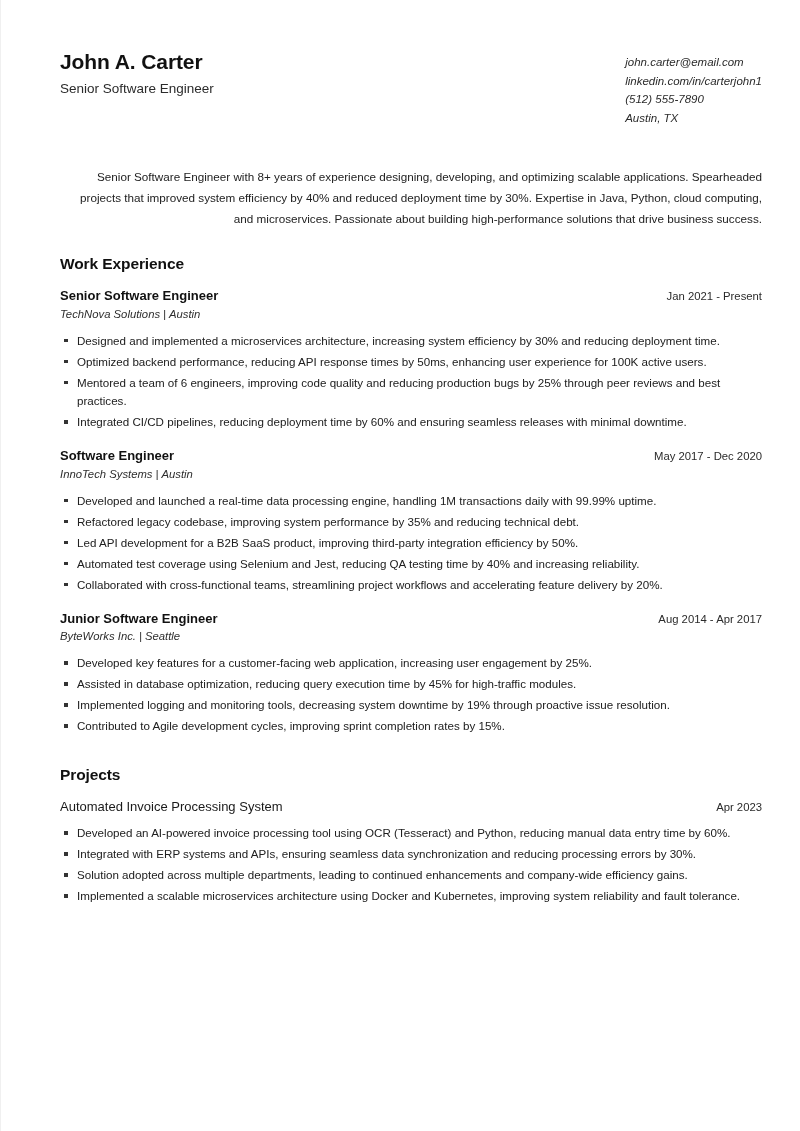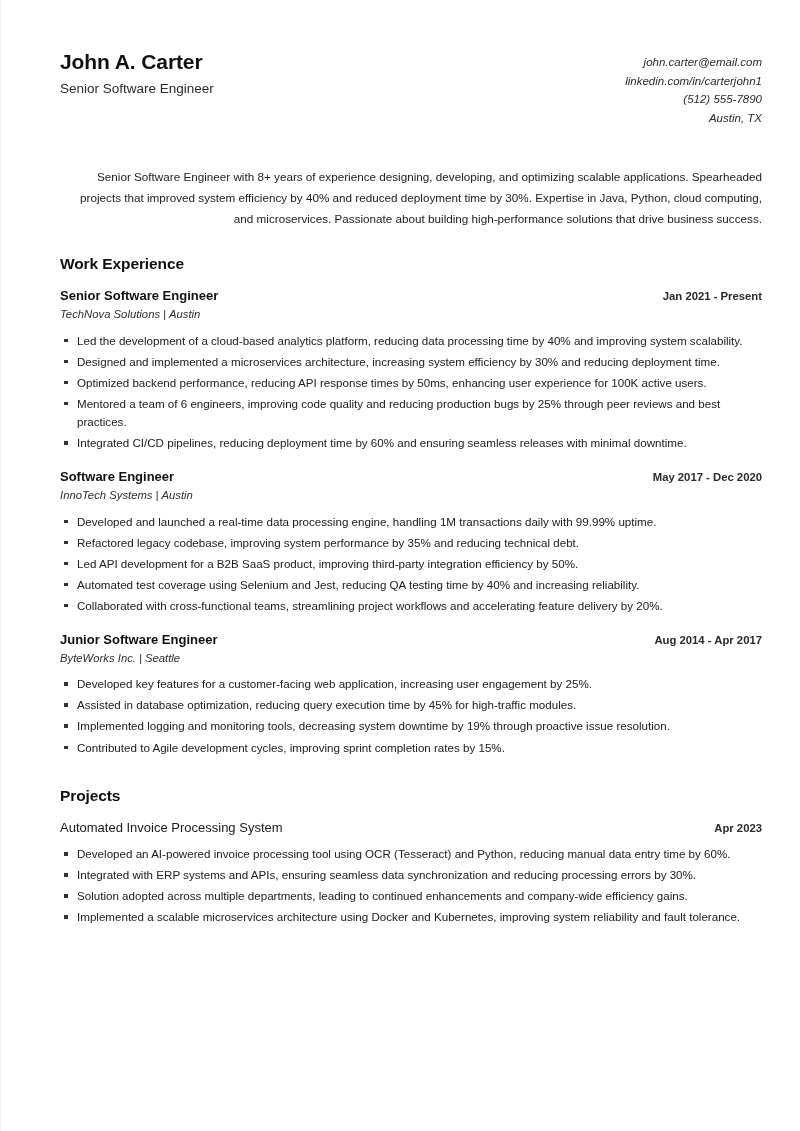--- a/index.html
+++ b/index.html
@@ -40,21 +40,20 @@
     margin: 0 0 6px 0;
     line-height: 1.15;
   }
   .job-title-sub {
     font-size: 13.5px;
     font-weight: 400;
     color: #2b2b2b;
     line-height: 1.3;
   }
   .contact {
-    text-align: right;
     font-style: italic;
     font-size: 11.5px;
     line-height: 1.62;
     color: #2b2b2b;
     padding-top: 7px;
   }
   .contact div { white-space: nowrap; }
 
   
   .summary {
@@ -86,21 +85,21 @@
   }
   .entry-role {
     font-size: 13px;
     font-weight: 600;
     color: #111111;
     line-height: 1.35;
   }
   .entry-role.light { font-weight: 400; color: #1a1a1a; }
   .entry-date {
     font-size: 11.3px;
-    font-weight: 700;
+    font-weight: 400;
     color: #2b2b2b;
     white-space: nowrap;
     padding-left: 16px;
   }
   .entry-meta {
     font-size: 11.3px;
     font-style: italic;
     color: #2e2e2e;
     margin-top: 2px;
     line-height: 1.4;
@@ -157,21 +156,20 @@
 
     <div class="entry">
       <div class="entry-head">
         <div class="entry-role">Senior Software Engineer</div>
         <div class="entry-date">Jan 2021 - Present</div>
       </div>
       <div class="entry-meta">
         <span>TechNova Solutions</span><span class="sep">|</span><span>Austin</span>
       </div>
       <ul class="bullets">
-        <li>Led the development of a cloud-based analytics platform, reducing data processing time by 40% and improving system scalability.</li>
         <li>Designed and implemented a microservices architecture, increasing system efficiency by 30% and reducing deployment time.</li>
         <li>Optimized backend performance, reducing API response times by 50ms, enhancing user experience for 100K active users.</li>
         <li>Mentored a team of 6 engineers, improving code quality and reducing production bugs by 25% through peer reviews and best practices.</li>
         <li>Integrated CI/CD pipelines, reducing deployment time by 60% and ensuring seamless releases with minimal downtime.</li>
       </ul>
     </div>
 
     <div class="entry">
       <div class="entry-head">
         <div class="entry-role">Software Engineer</div>

